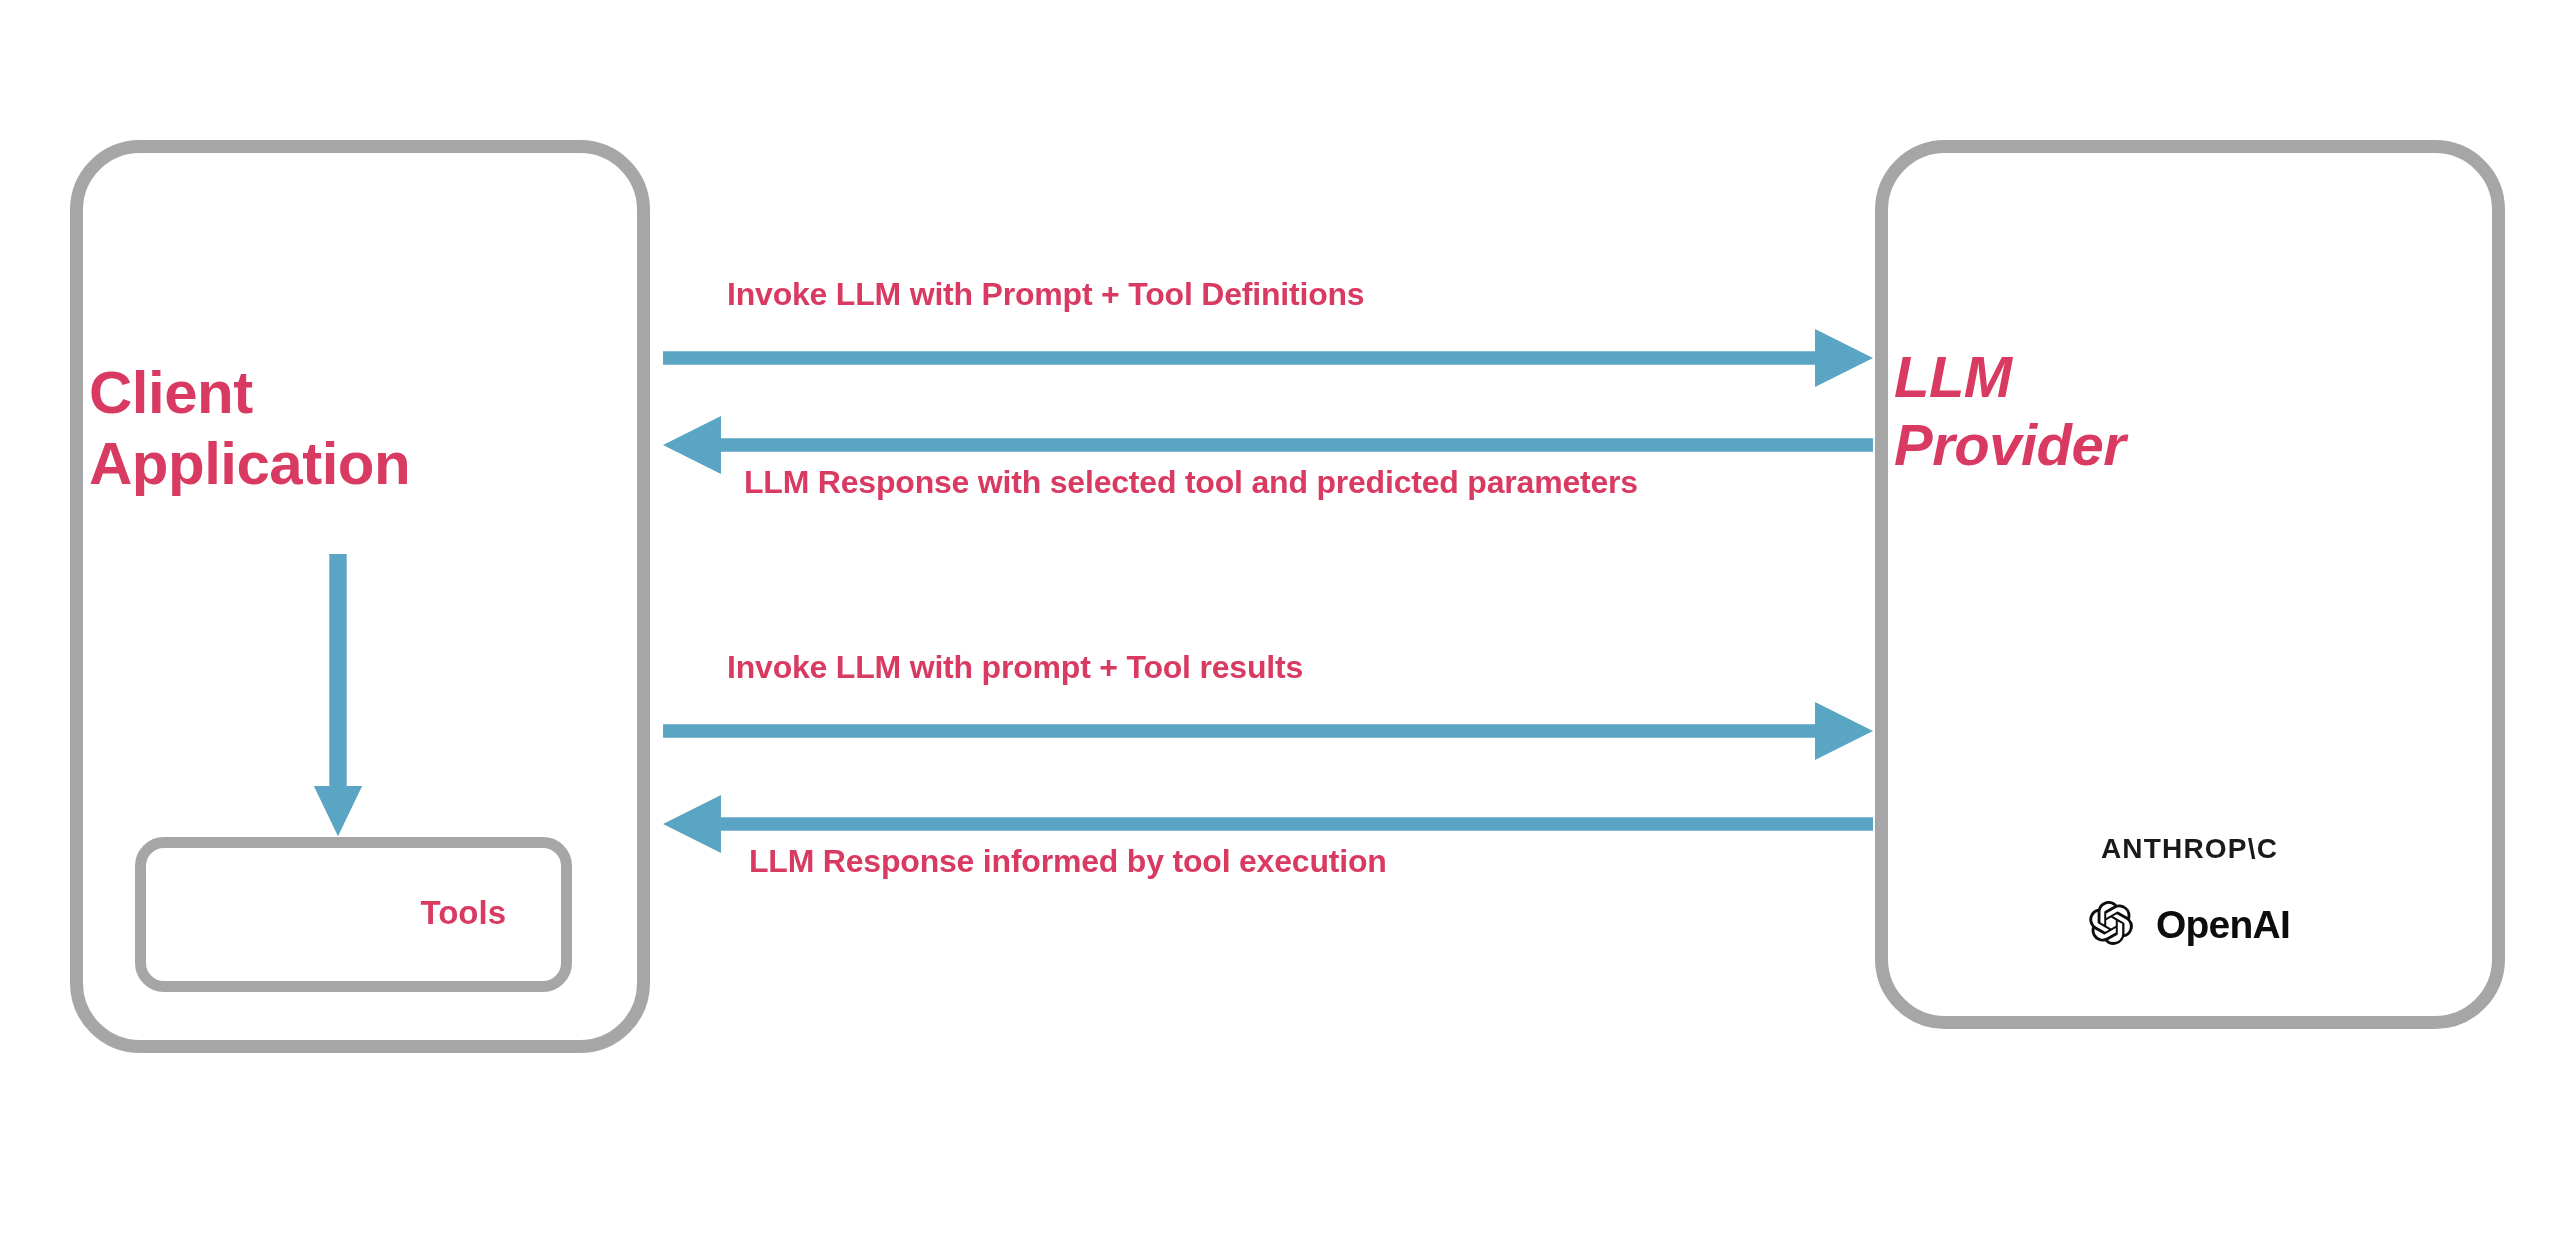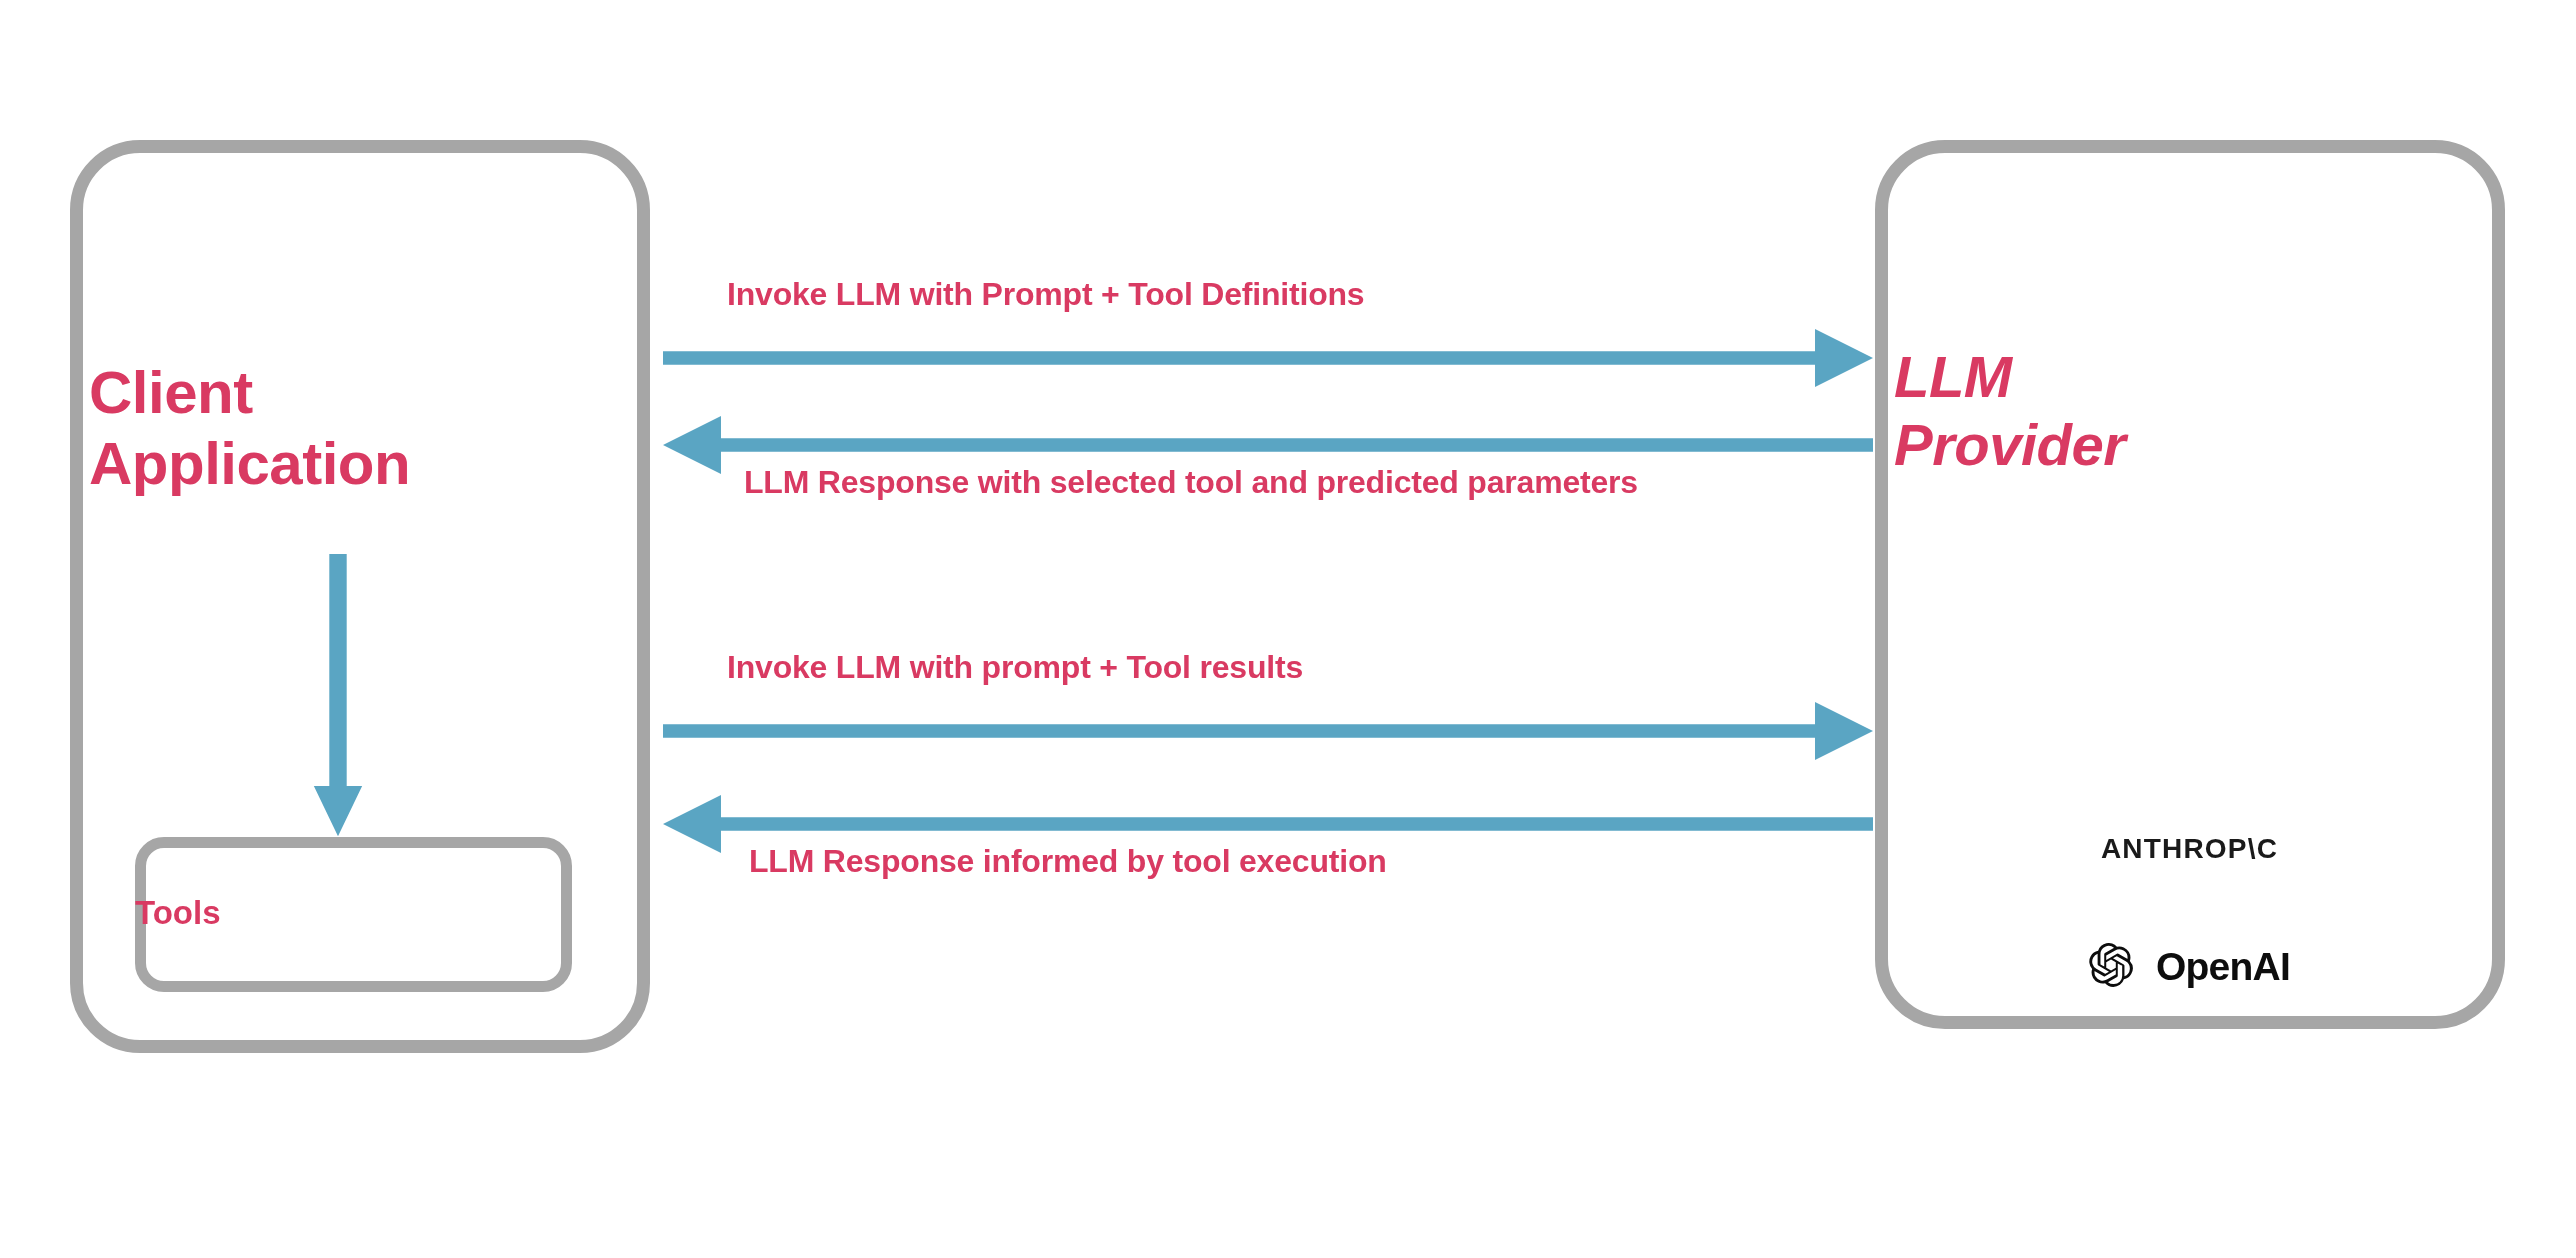--- a/index.html
+++ b/index.html
@@ -69,22 +69,23 @@
     font-size: 58px;
     font-style: italic;
   }
   #tools-label {
     left: 135px;
     top: 894px;
     width: 355px;
     font-size: 33px;
     font-weight: 700;
     color: #d93a62;
-    text-align: left;
-    position: absolute;
+    text-align: right;
+    position: absolute;
+    padding-left: 16px;
   }
 
   
   .arrow-h {
     position: absolute;
     height: 60px;
   }
   .arrow-h svg { display: block; }
 
   
@@ -134,21 +135,20 @@
   }
   #openai-logo {
     position: absolute;
     left: 1894px;
     top: 901px;
     width: 591px;
     display: flex;
     align-items: center;
     justify-content: center;
     gap: 23px;
-    margin-top: 42px;
   }
   #openai-wordmark {
     font-size: 39px;
     font-weight: 700;
     color: #0d0d0d;
     letter-spacing: -0.8px;
   }
 </style>
 </head>
 <body>

